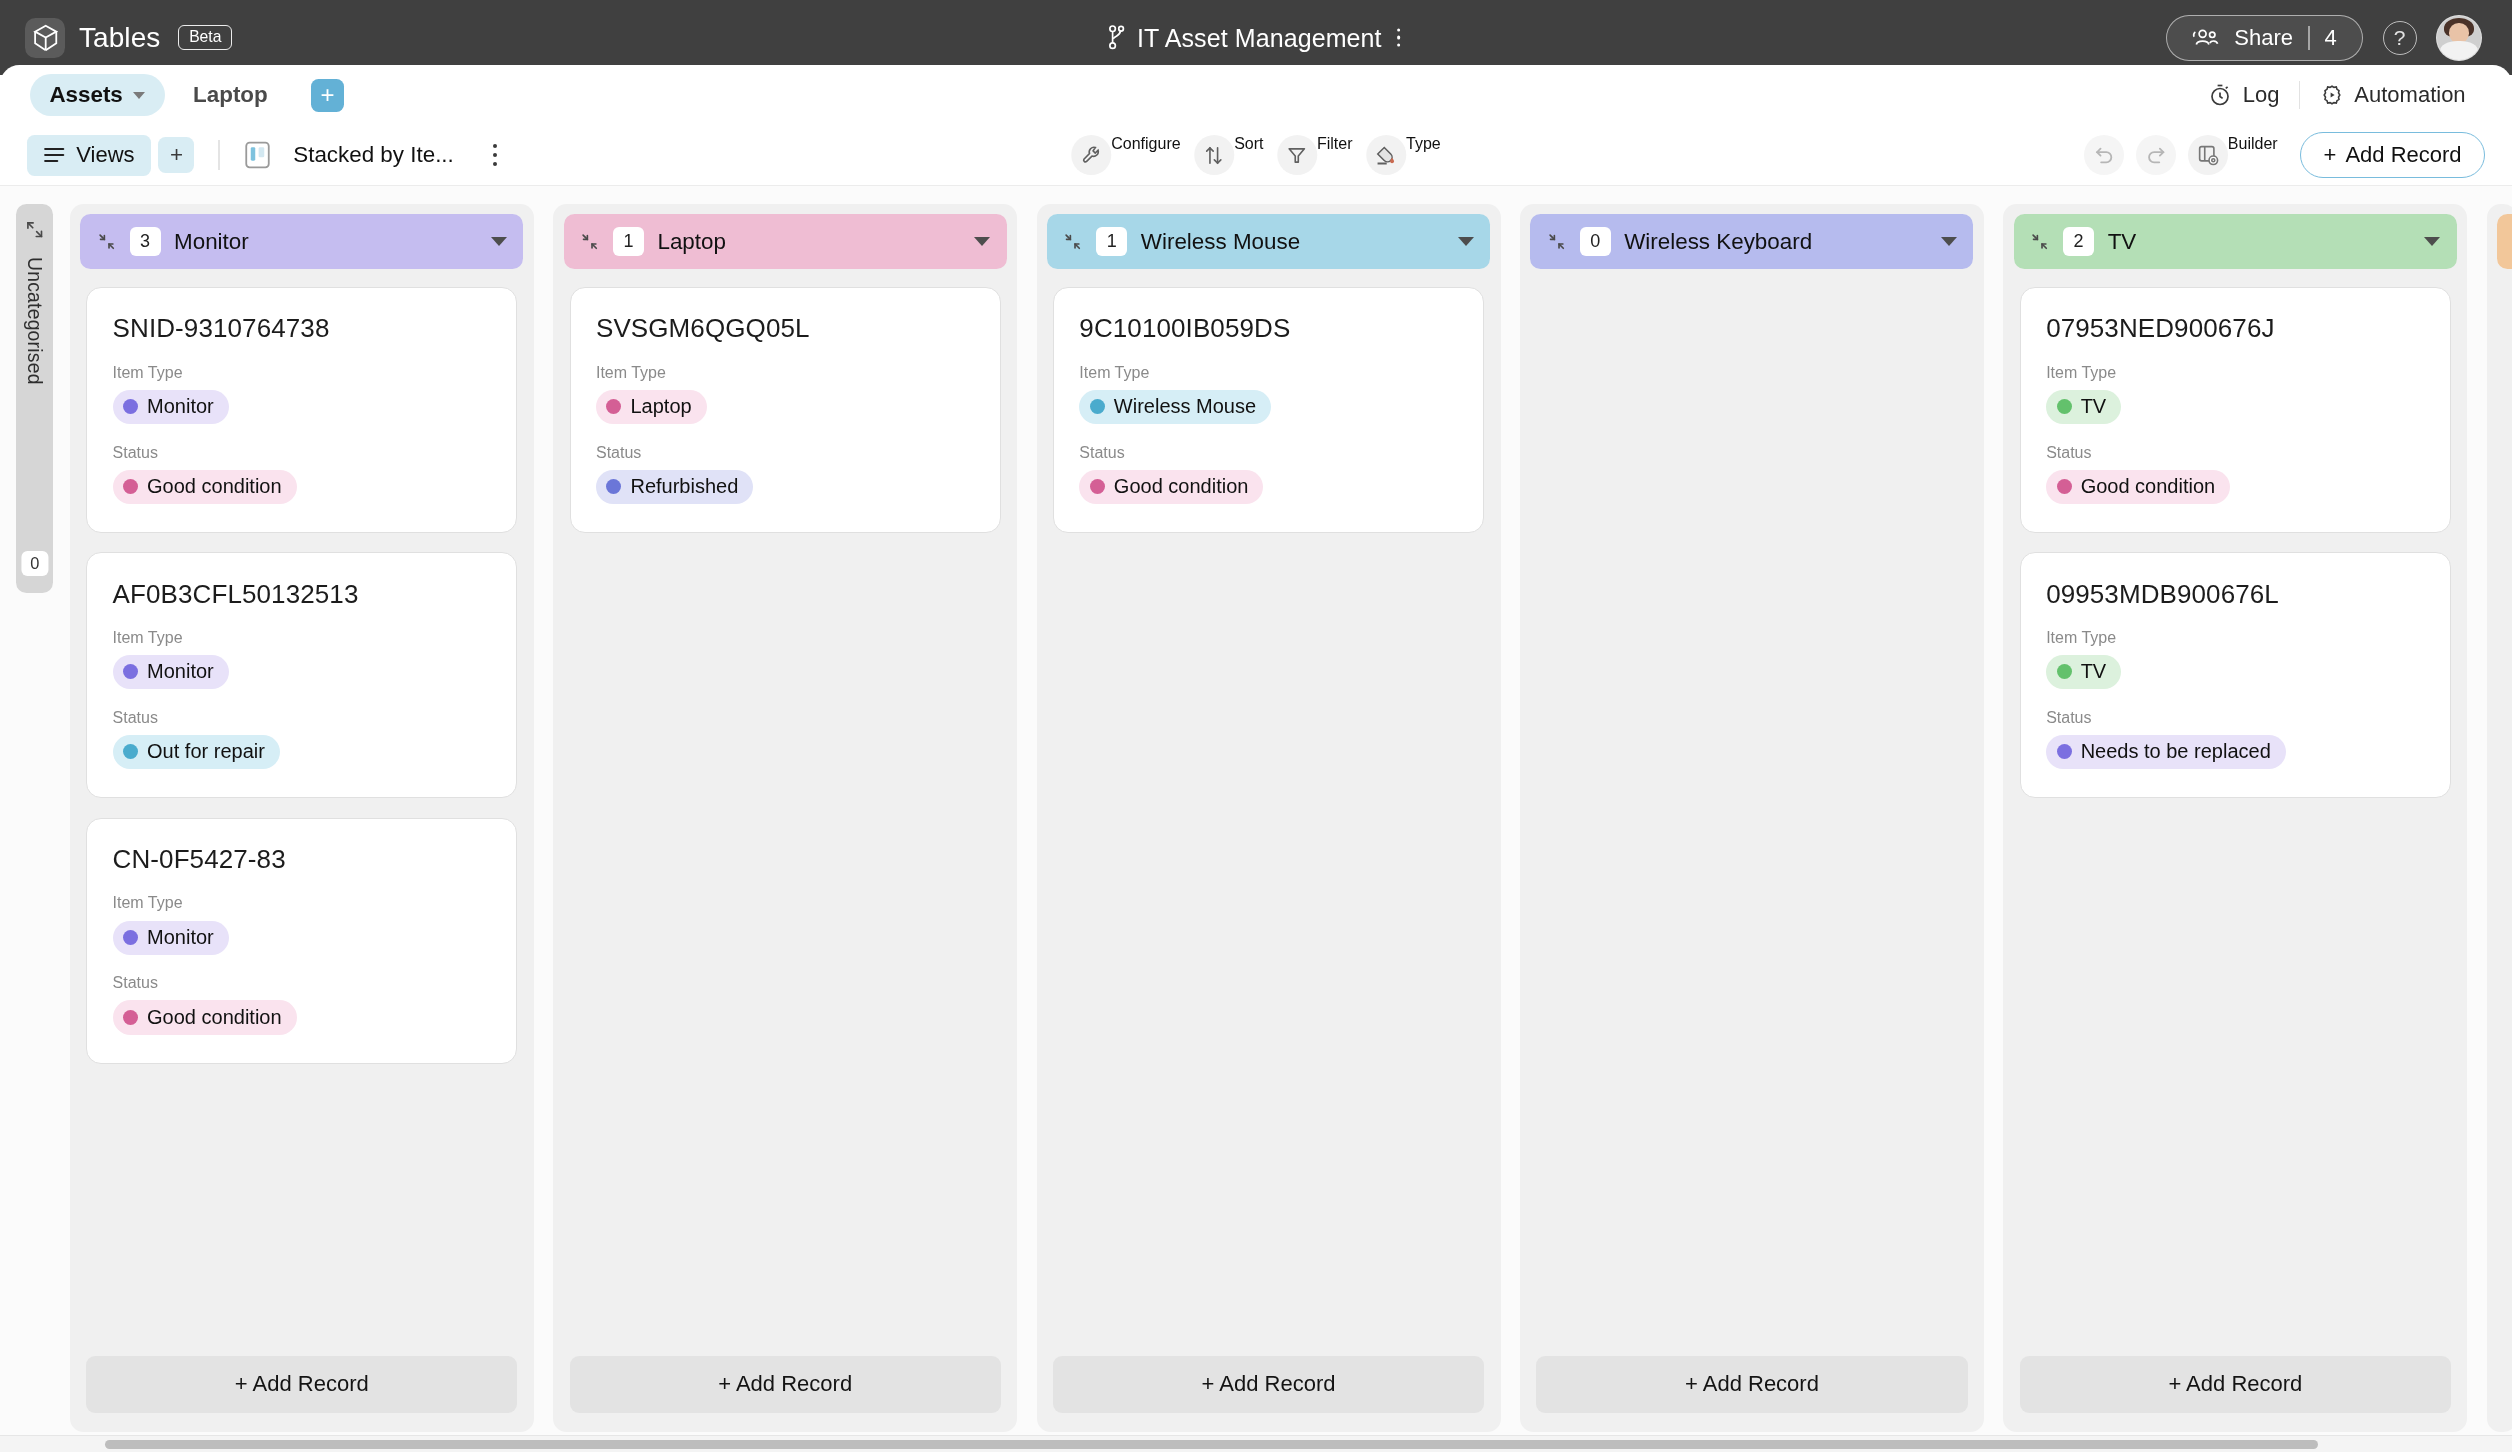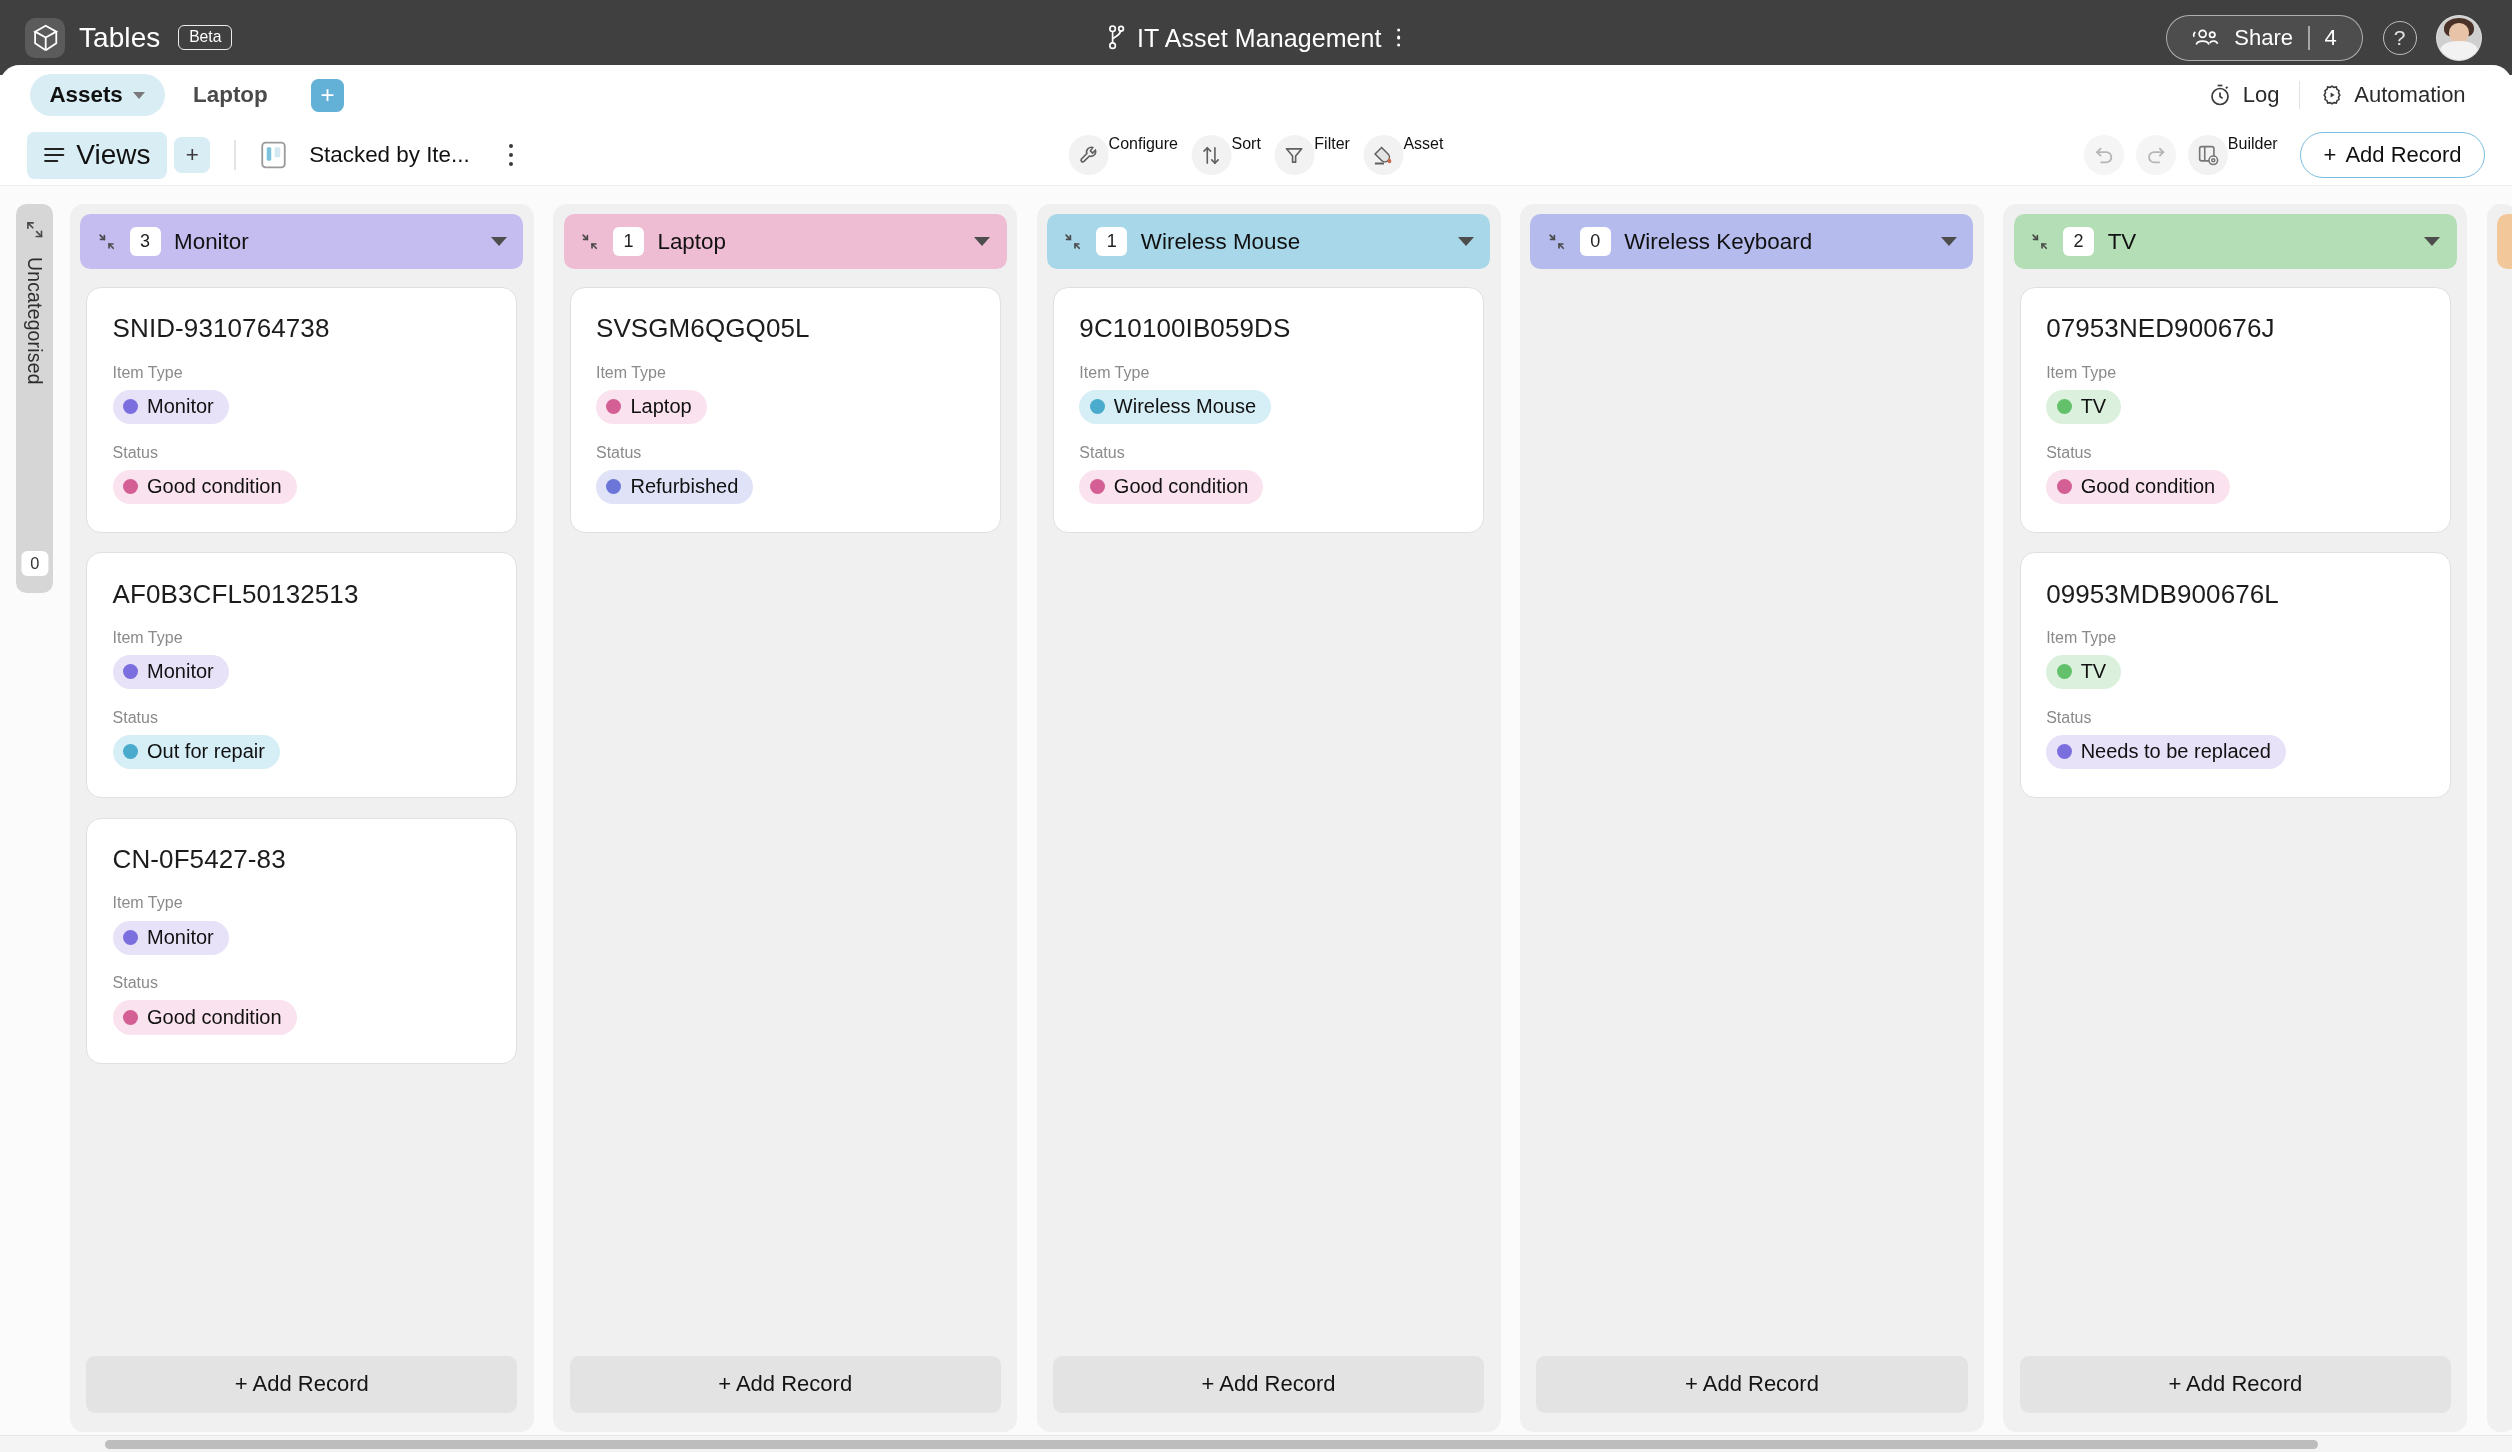--- a/index.html
+++ b/index.html
@@ -111,21 +111,21 @@
   .toolbar {
     position: relative; height: 60px; background: #fff;
     display: flex; align-items: center; padding: 0 27px 0 27px;
     border-bottom: 0.7px solid #ececec;
     z-index: 2;
   }
   .tl-left { display: flex; align-items: center; gap: 7.5px; }
   .views-btn {
     display: flex; align-items: center; gap: 10.5px;
     background: #d9edf4; border-radius: 7.5px;
-    padding: 7.5px 16.4px; font-size: 28px; color: #111;
+    padding: 7.5px 16.4px; font-size: 22px; color: #111;
   }
   .views-plus {
     width: 36px; height: 36px; border-radius: 7.5px; background: #d9edf4;
     color: #3b3b3b; font-size: 22.4px;
     display: flex; align-items: center; justify-content: center;
   }
   .tl-divider { width: 1.5px; height: 30px; background: #e4e4e4; margin: 0 16.4px; }
   .view-name { font-size: 22.4px; color: #111; margin-left: 15px; }
   .kebab { display: flex; flex-direction: column; gap: 4.5px; margin-left: 27px; padding: 4.5px; }
   .kebab i { width: 4.5px; height: 4.5px; border-radius: 50%; background: #3a3a3a; display:block; }
@@ -392,21 +392,21 @@
       <span>Filter</span>
     </div>
     <div class="tl-btn">
       <span class="tl-ico">
         <svg width="21" height="21" viewBox="0 0 22 22" fill="none" stroke="#606060" stroke-width="1.6">
           <path d="M9.4 2.6 L16.2 9.4 a4.8 4.8 0 0 1-6.8 6.8 L2.6 9.4 Z" fill="#e4e4e4"></path>
           <path d="M17.6 13.4 c1.6 2 2 2.8 2 3.6 a2 2 0 0 1-4 0 c0-.8 .4-1.6 2-3.6 Z" fill="#c96a50" stroke="none"></path>
           <path d="M2.4 19.4 H12" stroke-width="2.1"></path>
         </svg>
       </span>
-      <span>Asset</span>
+      <span>Type</span>
     </div>
   </div>
 
   <div class="tl-right">
     <div class="round-ico">
       <svg width="22.4" height="22.4" viewBox="0 0 22 22" fill="none" stroke="#b6b6b6" stroke-width="1.8" stroke-linecap="round">
         <path d="M4 8 H13 a5 5 0 0 1 0 10 H8"></path>
           <path d="M7.4 4.6 L4 8 L7.4 11.4"></path>
       </svg>
     </div>

